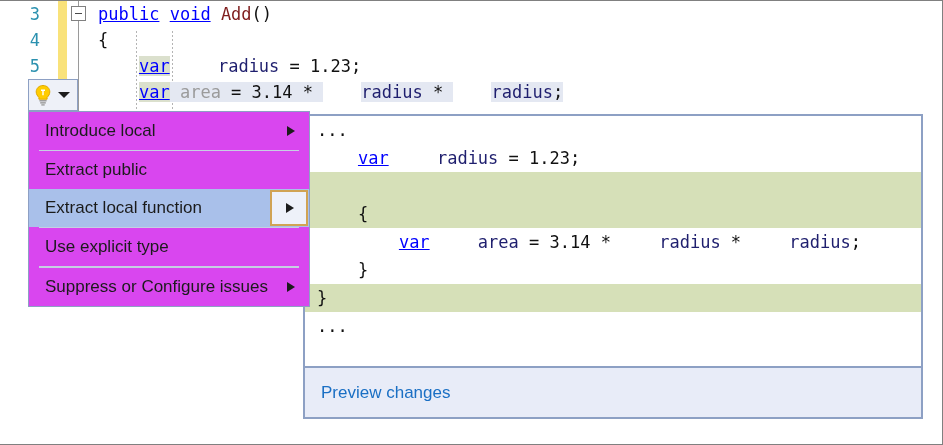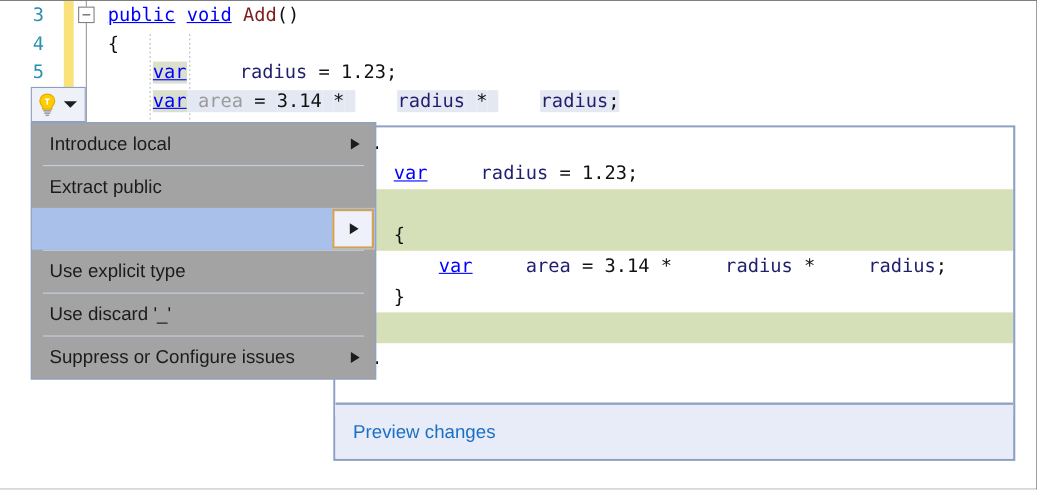--- a/index.html
+++ b/index.html
@@ -159,22 +159,22 @@
     border-left: 6px solid transparent;
     border-right: 6px solid transparent;
     border-top: 6px solid #1c1c1c;
   }
 
   
   #menu {
     position: absolute;
     left: 28px;
     top: 110px;
-    width: 314px;
-    background: #a3a3a3;
+    width: 282px;
+    background: #d946ef;
     border: 1px solid #8da0c4;
     box-sizing: border-box;
     z-index: 30;
   }
   .menu-item {
     position: relative;
     height: 38px;
     line-height: 38px;
     padding-left: 16px;
     padding-right: 10px;
@@ -302,27 +302,26 @@
         <rect x="8.3" y="20.2" width="3.4" height="1.4" fill="#9e9e9e"></rect>
       </svg>
     </span>
     <span id="chevron"></span>
   </div>
 
   <div id="menu">
       <div class="menu-item"><span>Introduce local</span><span class="submenu-arrow"></span></div>
       <div class="menu-sep"></div>
       <div class="menu-item"><span>Extract public</span></div>
-      <div class="menu-item selected"><span class="submenu-btn">
+      <div class="menu-item selected"><span>Extract local function</span><span class="submenu-btn">
           <span class="submenu-arrow"></span>
         </span></div>
       <div class="menu-sep"></div>
       <div class="menu-item"><span>Use explicit type</span></div>
       <div class="menu-sep"></div>
-      <div class="menu-item"><span>Use discard '_'</span></div>
       <div class="menu-sep"></div>
       <div class="menu-item"><span>Suppress or Configure issues</span><span class="submenu-arrow"></span></div>
     </div>
 
   <div id="preview">
     <div id="preview-code">
         <div class="pline"><span class="dots">...</span></div>
         <div class="pline"><span class="punct">    </span><span class="kw">var</span><span class="punct"> </span><span class="ident">radius</span><span class="punct"> = </span><span class="num">1.23</span><span class="punct">;</span></div>
         <div class="pline added">&nbsp;</div>
         <div class="pline added"><span class="punct">    </span><span class="punct">{</span></div>

